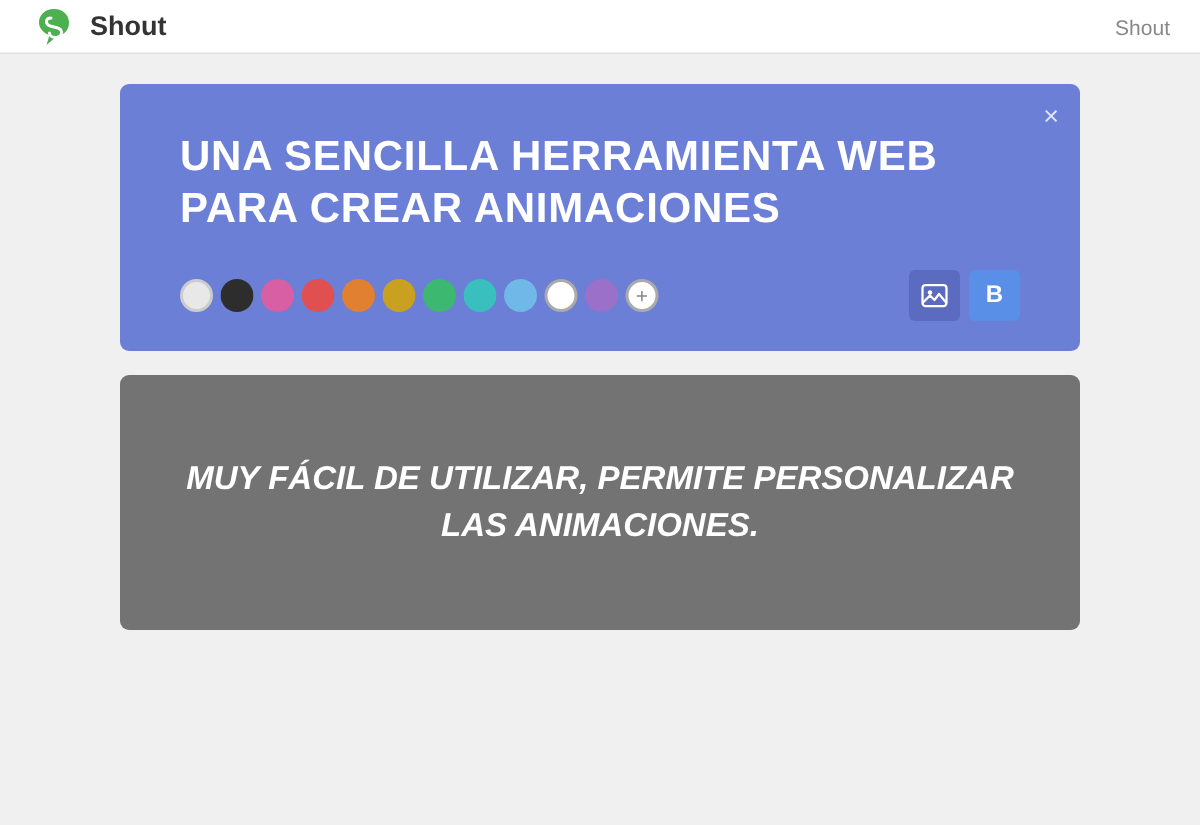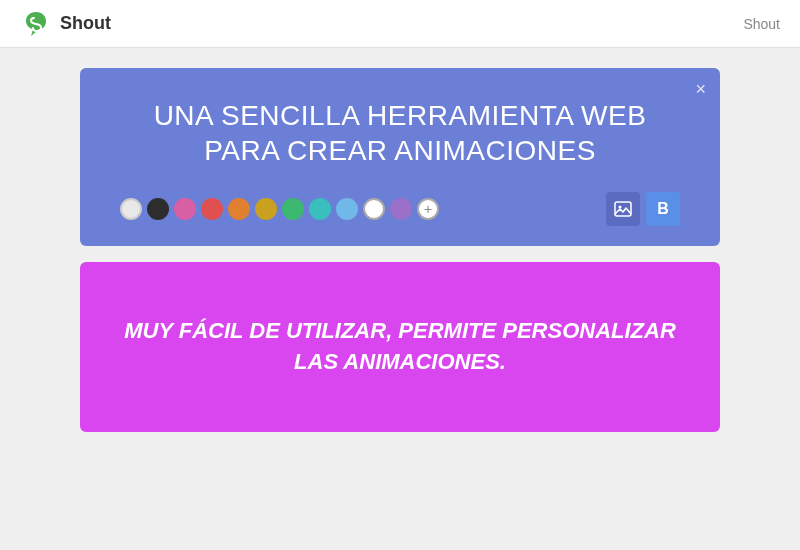--- a/index.html
+++ b/index.html
@@ -10,21 +10,21 @@
       height: 550px;
       overflow: hidden;
     }
 
     
     #header {
       display: flex;
       align-items: center;
       justify-content: space-between;
       background: #ffffff;
-      height: 48px;
+      height: 36px;
       padding: 0 20px;
       border-bottom: 1px solid #e0e0e0;
     }
     #header-left {
       display: flex;
       align-items: center;
       gap: 8px;
     }
     .logo-icon {
       width: 32px;
@@ -64,22 +64,22 @@
       right: 14px;
       color: #fff;
       font-size: 18px;
       cursor: pointer;
       opacity: 0.8;
       line-height: 1;
     }
     .card-blue-title {
       color: #ffffff;
       font-size: 28px;
-      font-weight: 400;
-      text-align: center;
+      font-weight: 700;
+      text-align: left;
       text-transform: uppercase;
       line-height: 1.25;
       margin-bottom: 24px;
       letter-spacing: 0.5px;
     }
     .card-controls {
       display: flex;
       align-items: center;
       justify-content: space-between;
     }
@@ -144,21 +144,21 @@
       font-weight: 900;
       font-size: 16px;
     }
     .img-icon-svg {
       width: 18px;
       height: 18px;
     }
 
     
     .card-green {
-      background: #d946ef;
+      background: #737373;
       border-radius: 6px;
       padding: 40px 40px;
       min-height: 170px;
       display: flex;
       align-items: center;
       justify-content: center;
     }
     .card-green-text {
       color: #ffffff;
       font-size: 22px;

